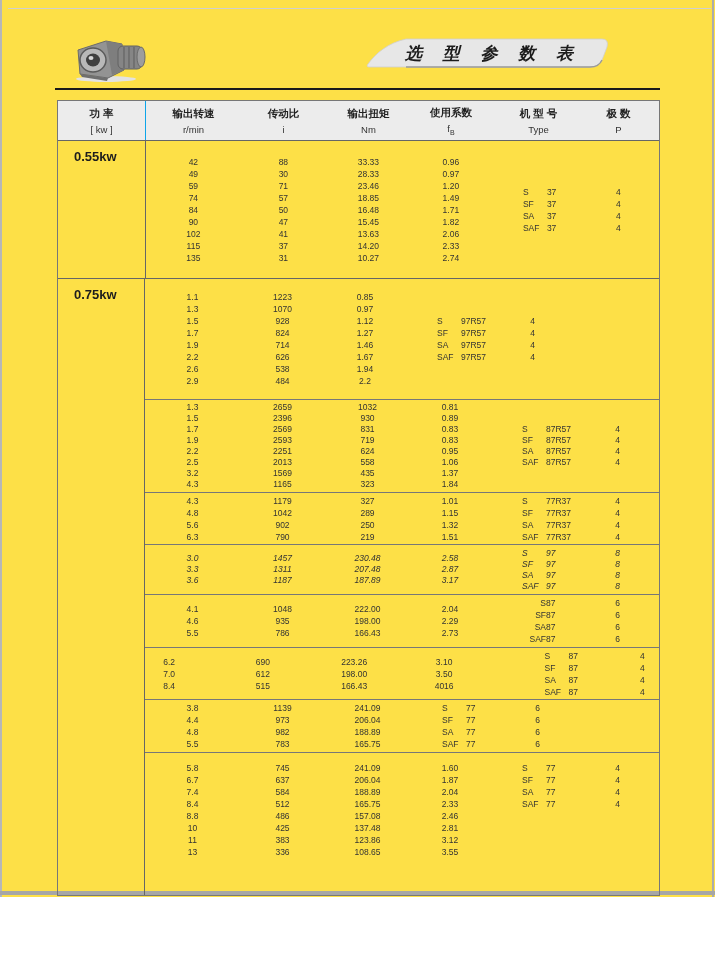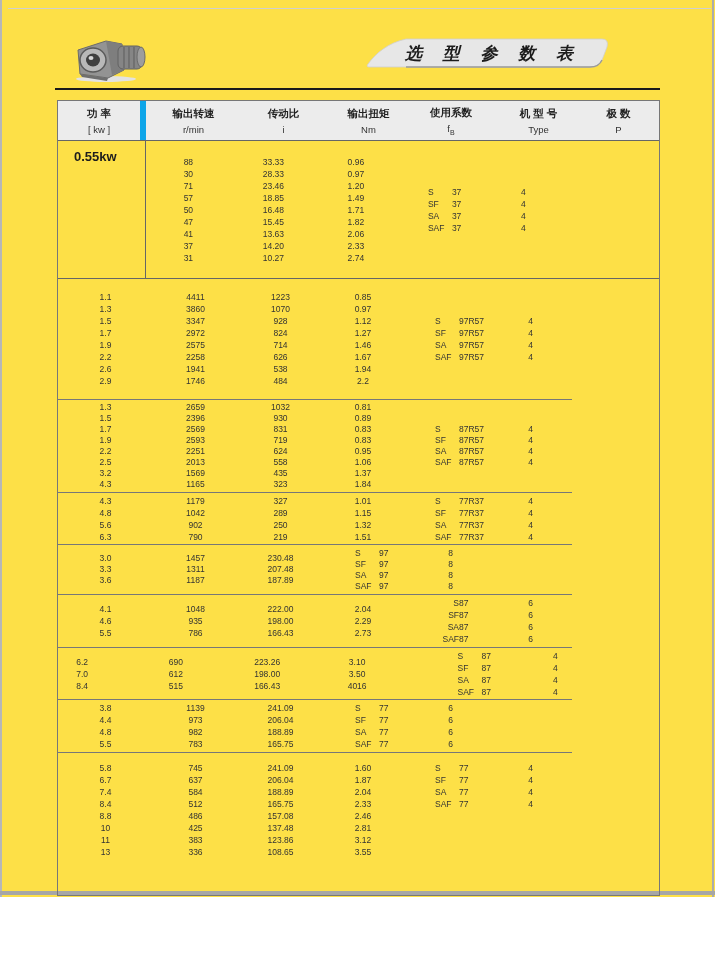--- a/index.html
+++ b/index.html
@@ -40,21 +40,21 @@
     display:flex;height:40px;background:#ececec;
     border-bottom:1px solid #666;box-sizing:border-box;
   }
   .th{
     display:flex;flex-direction:column;align-items:center;justify-content:center;
     gap:3px;box-sizing:border-box;
   }
   .th .lbl{font-size:10.5px;font-weight:bold;color:#222;}
   .th .unit{font-size:9.5px;color:#333;}
   .th .unit sub{font-size:7px;}
-  .th-power{width:88px;border-right:6px solid #0ea5e9;}
+  .th-power{width:88px;border-right:1px solid #0ea5e9;}
   .w-speed{width:95px}.w-torque{width:85px}.w-ratio{width:85px}
   .w-factor{width:80px}.w-type{width:95px}.w-poles{width:65px}
 
   .table-section{display:flex;}
   .table-section + .table-section{border-top:1px solid #666;}
   .power-cell{
     width:88px;border-right:1px solid #666;box-sizing:border-box;
     padding:8px 0 0 16px;
   }
   .power-label{font-size:13px;font-weight:bold;color:#1d1d1d;}
@@ -140,20 +140,31 @@
         <span class="unit">P</span>
       </div>
     </div>
     <div id="table-body">
         <div class="table-section">
           <div class="power-cell">
             <div class="power-label">0.55kw</div>
           </div>
           <div class="data-area">
             <div class="block" style="height: 137px; --lh: 12px;">
+              <div class="col w-speed">
+                <div class="v">42</div>
+                <div class="v">49</div>
+                <div class="v">59</div>
+                <div class="v">74</div>
+                <div class="v">84</div>
+                <div class="v">90</div>
+                <div class="v">102</div>
+                <div class="v">115</div>
+                <div class="v">135</div>
+              </div>
               <div class="col w-torque">
                 <div class="v">88</div>
                 <div class="v">30</div>
                 <div class="v">71</div>
                 <div class="v">57</div>
                 <div class="v">50</div>
                 <div class="v">47</div>
                 <div class="v">41</div>
                 <div class="v">37</div>
                 <div class="v">31</div>
@@ -189,42 +200,35 @@
               <div class="col w-poles">
                 <div class="v">4</div>
                 <div class="v">4</div>
                 <div class="v">4</div>
                 <div class="v">4</div>
               </div>
             </div>
           </div>
         </div>
         <div class="table-section">
+          <div class="power-cell">
+            <div class="power-label">0.75kw</div>
+          </div>
           <div class="data-area">
             <div class="block" style="height: 120px; --lh: 12px;">
               <div class="col w-speed">
                 <div class="v">1.1</div>
                 <div class="v">1.3</div>
                 <div class="v">1.5</div>
                 <div class="v">1.7</div>
                 <div class="v">1.9</div>
                 <div class="v">2.2</div>
                 <div class="v">2.6</div>
                 <div class="v">2.9</div>
               </div>
-              <div class="col w-torque">
-                <div class="v">4411</div>
-                <div class="v">3860</div>
-                <div class="v">3347</div>
-                <div class="v">2972</div>
-                <div class="v">2575</div>
-                <div class="v">2258</div>
-                <div class="v">1941</div>
-                <div class="v">1746</div>
-              </div>
               <div class="col w-ratio">
                 <div class="v">1223</div>
                 <div class="v">1070</div>
                 <div class="v">928</div>
                 <div class="v">824</div>
                 <div class="v">714</div>
                 <div class="v">626</div>
                 <div class="v">538</div>
                 <div class="v">484</div>
               </div>
@@ -336,35 +340,40 @@
                 <div class="v"><span class="pfx">SA</span><span>77R37</span></div>
                 <div class="v"><span class="pfx">SAF</span><span>77R37</span></div>
               </div>
               <div class="col w-poles">
                 <div class="v">4</div>
                 <div class="v">4</div>
                 <div class="v">4</div>
                 <div class="v">4</div>
               </div>
             </div>
-            <div class="block" style="height: 50px; --lh: 11px;">
+            <div class="block" style="height: 50px; font-style: italic; --lh: 11px;">
               <div class="col w-speed">
                 <div class="v">3.0</div>
                 <div class="v">3.3</div>
                 <div class="v">3.6</div>
               </div>
               <div class="col w-torque">
                 <div class="v">1457</div>
                 <div class="v">1311</div>
                 <div class="v">1187</div>
               </div>
               <div class="col w-ratio">
                 <div class="v">230.48</div>
                 <div class="v">207.48</div>
                 <div class="v">187.89</div>
+              </div>
+              <div class="col w-factor">
+                <div class="v">2.58</div>
+                <div class="v">2.87</div>
+                <div class="v">3.17</div>
               </div>
               <div class="col col-type w-type">
                 <div class="v"><span class="pfx">S</span><span>97</span></div>
                 <div class="v"><span class="pfx">SF</span><span>97</span></div>
                 <div class="v"><span class="pfx">SA</span><span>97</span></div>
                 <div class="v"><span class="pfx">SAF</span><span>97</span></div>
               </div>
               <div class="col w-poles">
                 <div class="v">8</div>
                 <div class="v">8</div>

